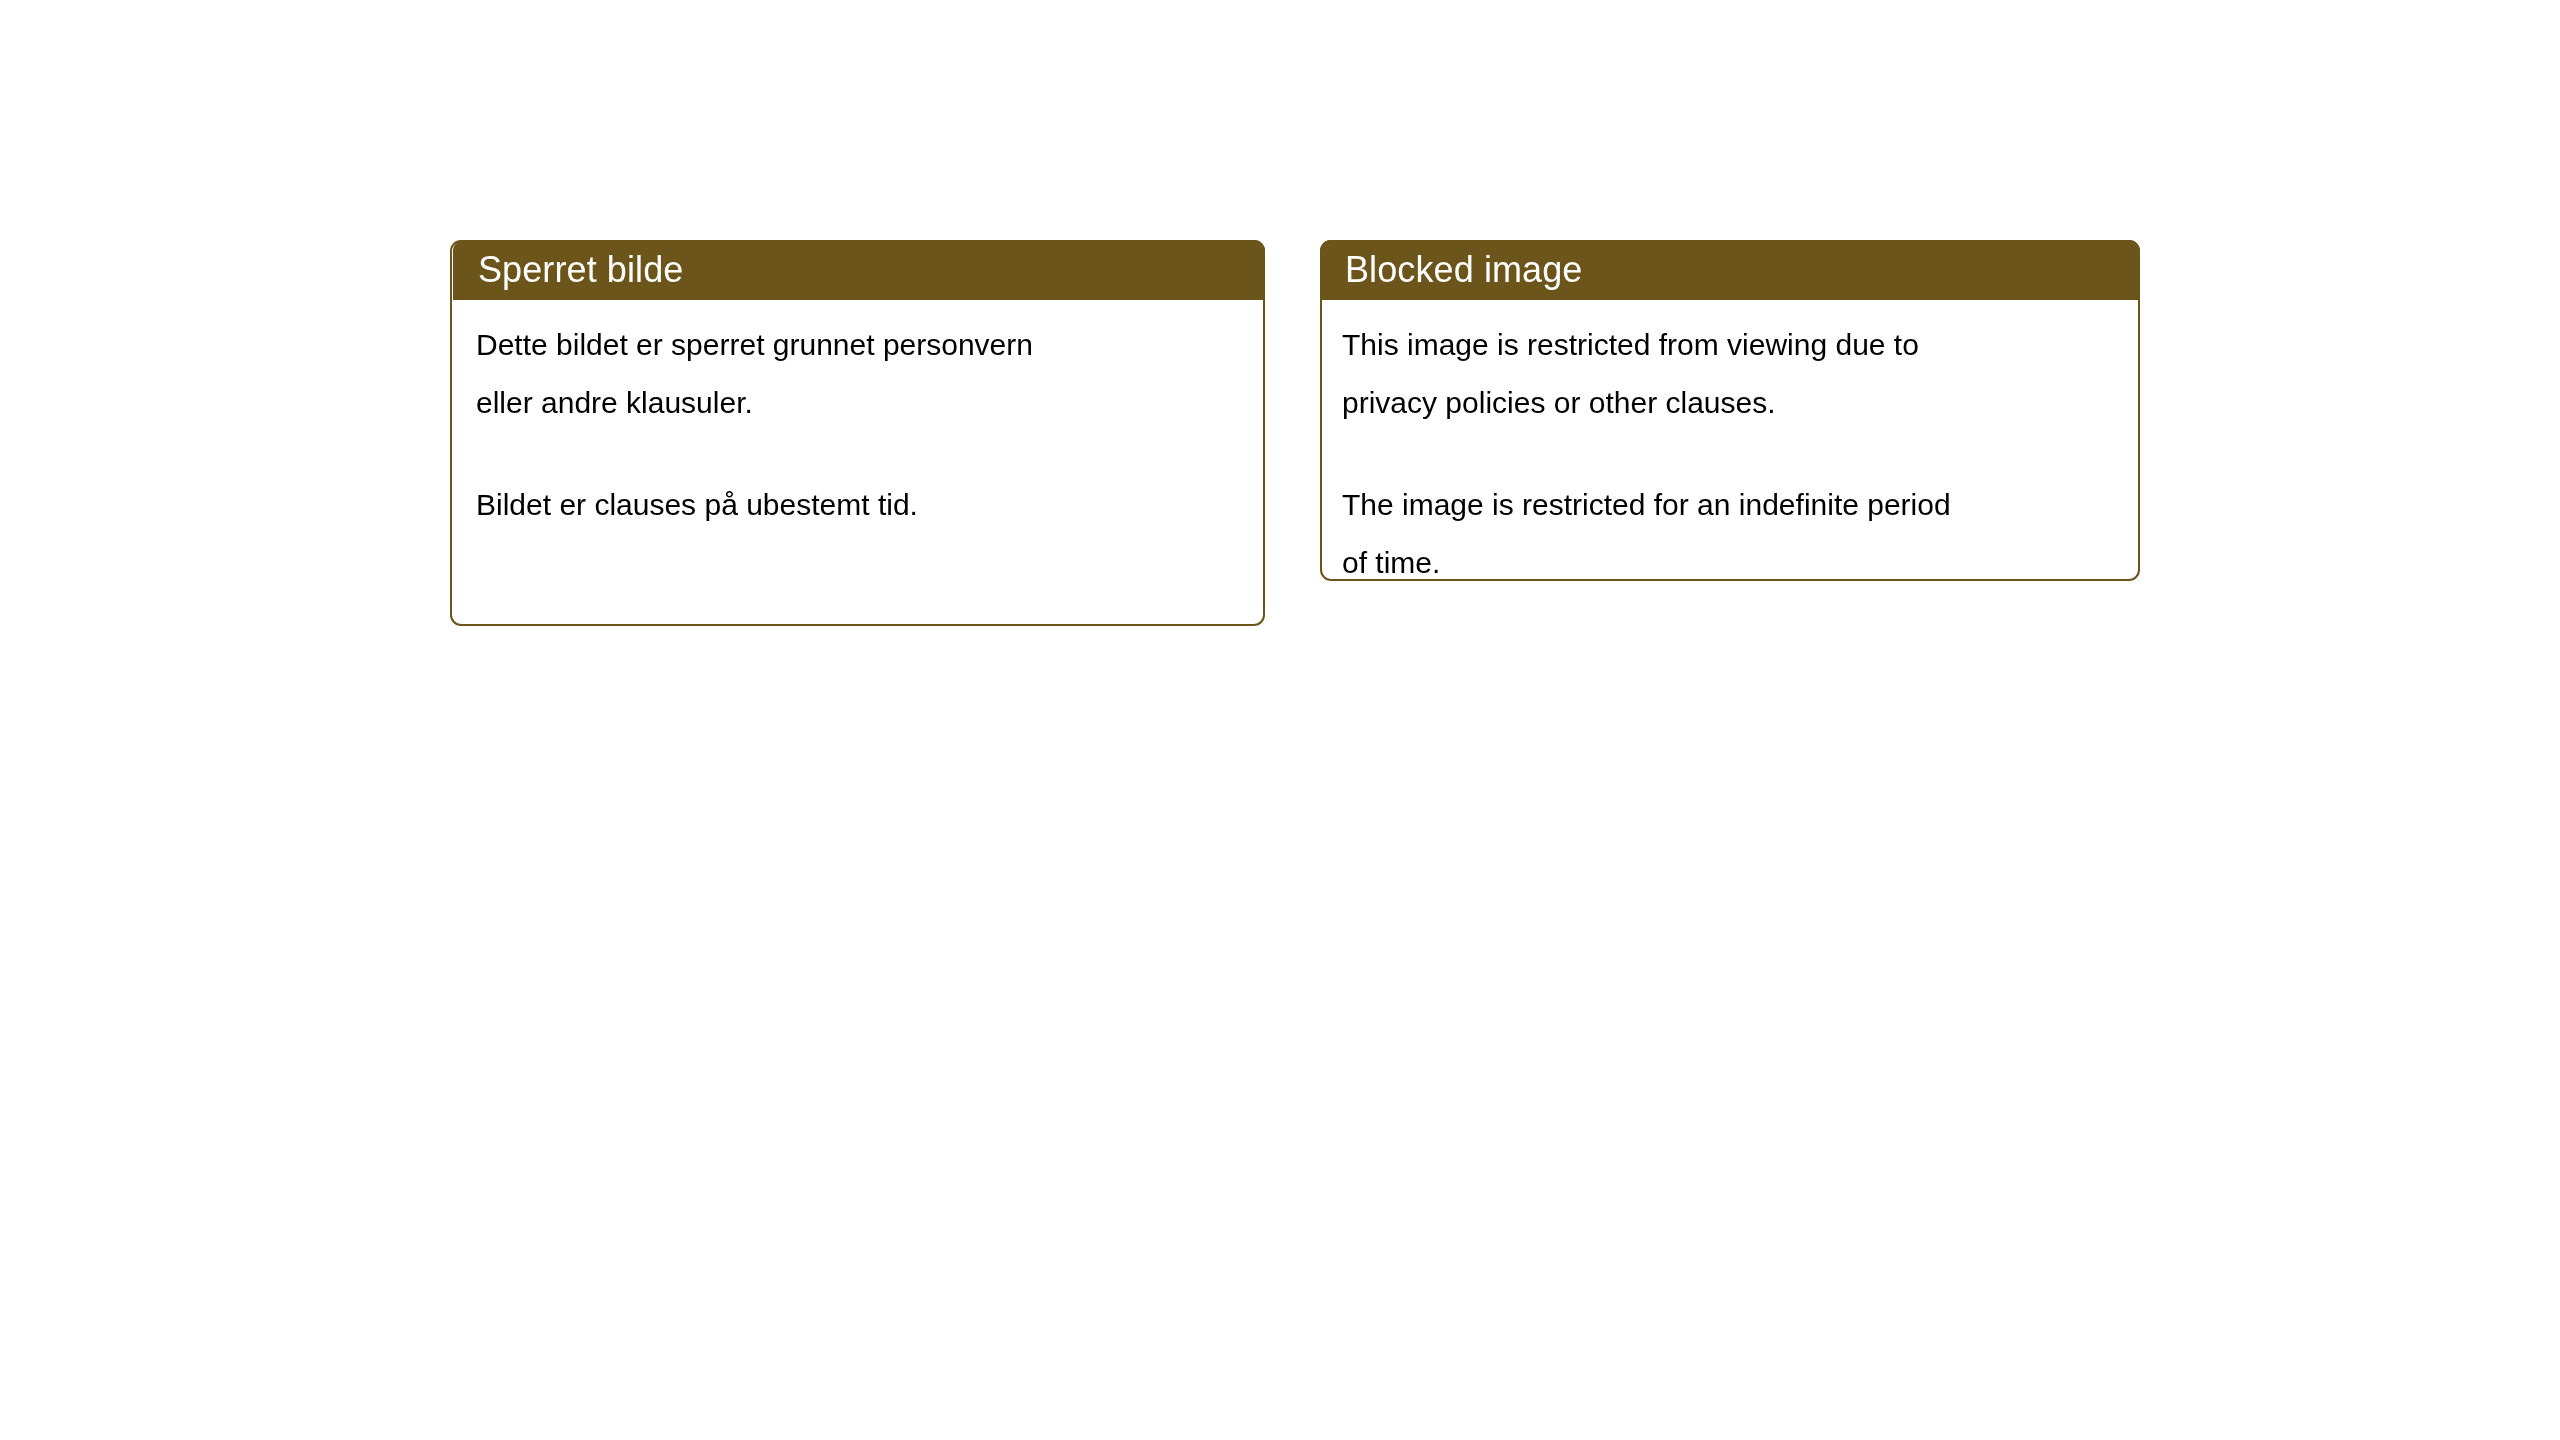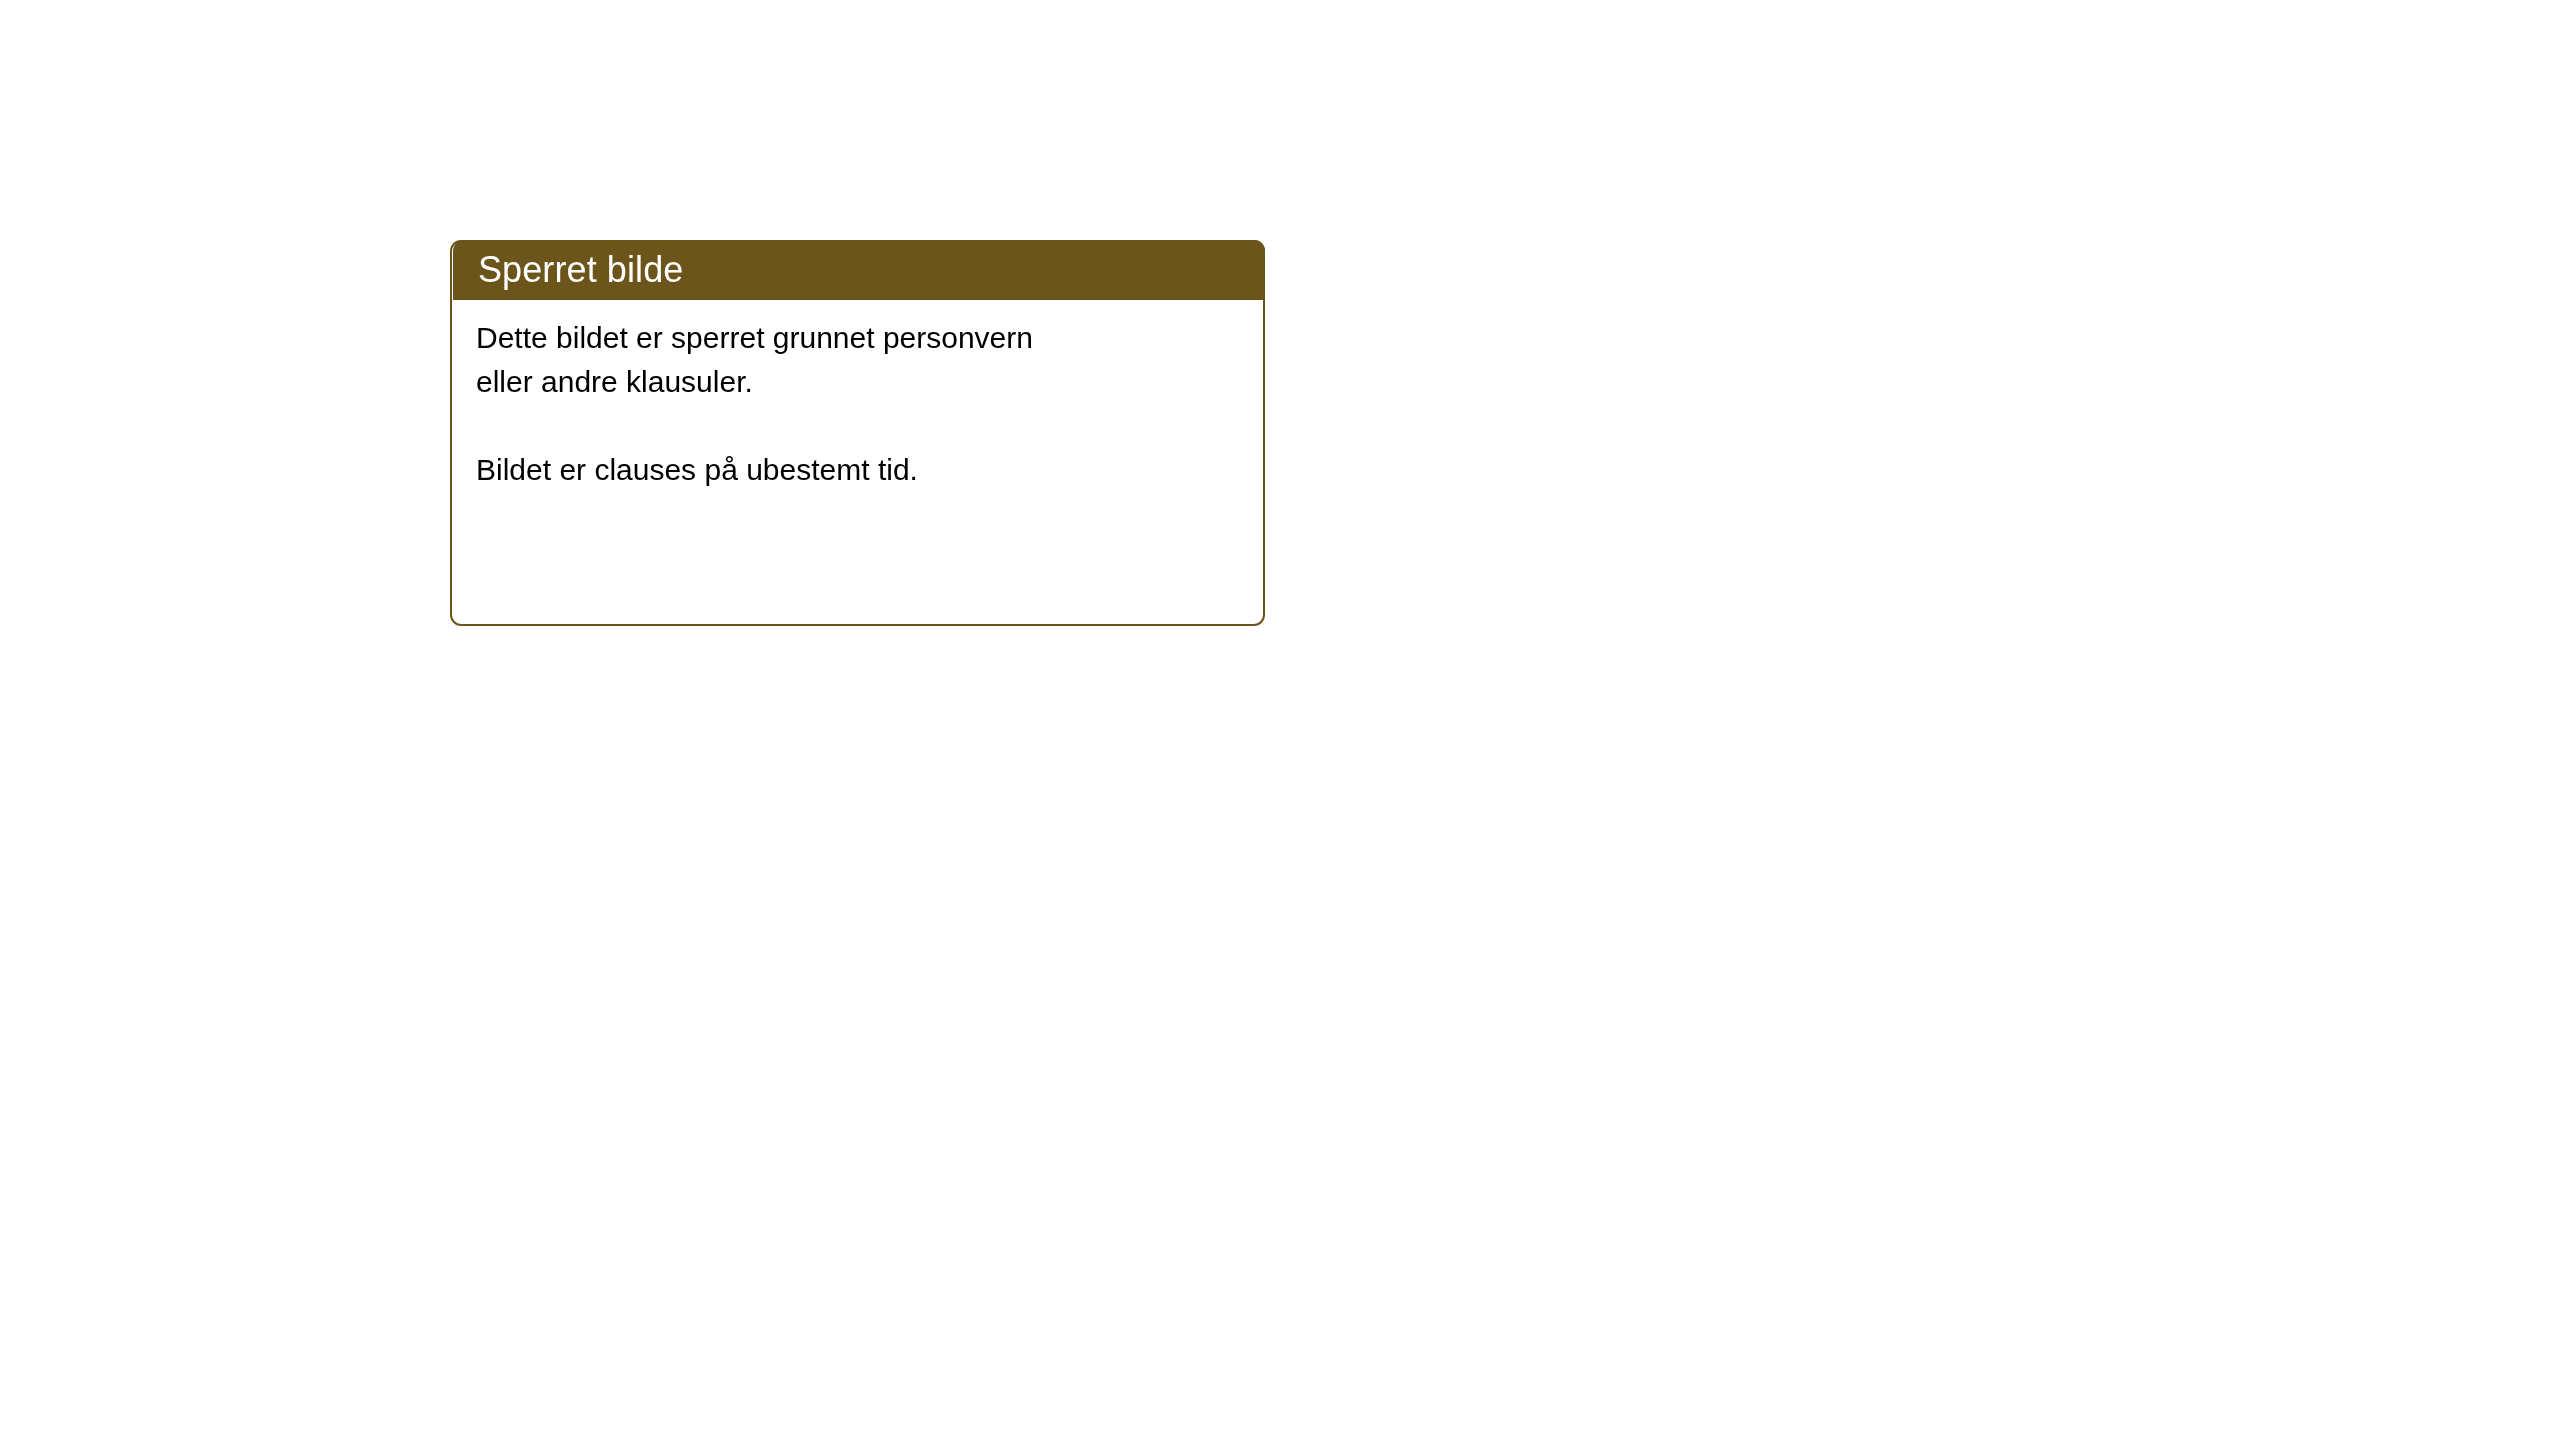--- a/index.html
+++ b/index.html
@@ -65,21 +65,21 @@
   .notice-card .card-content {
     position: absolute;
     left: 0;
     right: 0;
     box-sizing: border-box;
   }
 
   .notice-card .card-paragraph {
     color: #000000;
     font-size: 30px;
-    line-height: 44px;
+    line-height: 58px;
     font-weight: 400;
     margin: 0;
     white-space: pre-line;
   }
 
   .notice-card .paragraph-gap {
     height: 44px;
   }
 
   
@@ -133,14 +133,27 @@
     </div>
     <div class="card-body"></div>
     <div class="card-content">
       <p class="card-paragraph">Dette bildet er sperret grunnet personvern
 eller andre klausuler.</p>
       <div class="paragraph-gap"></div>
       <p class="card-paragraph">Bildet er clauses på ubestemt tid.</p>
     </div>
   </section>
 
+  <section class="notice-card" id="card-blocked-en">
+    <div class="card-header">
+      <span class="card-title">Blocked image</span>
+    </div>
+    <div class="card-body"></div>
+    <div class="card-content">
+      <p class="card-paragraph">This image is restricted from viewing due to
+privacy policies or other clauses.</p>
+      <div class="paragraph-gap"></div>
+      <p class="card-paragraph">The image is restricted for an indefinite period
+of time.</p>
+    </div>
+  </section>
 
 </div>
 
 </body></html>

